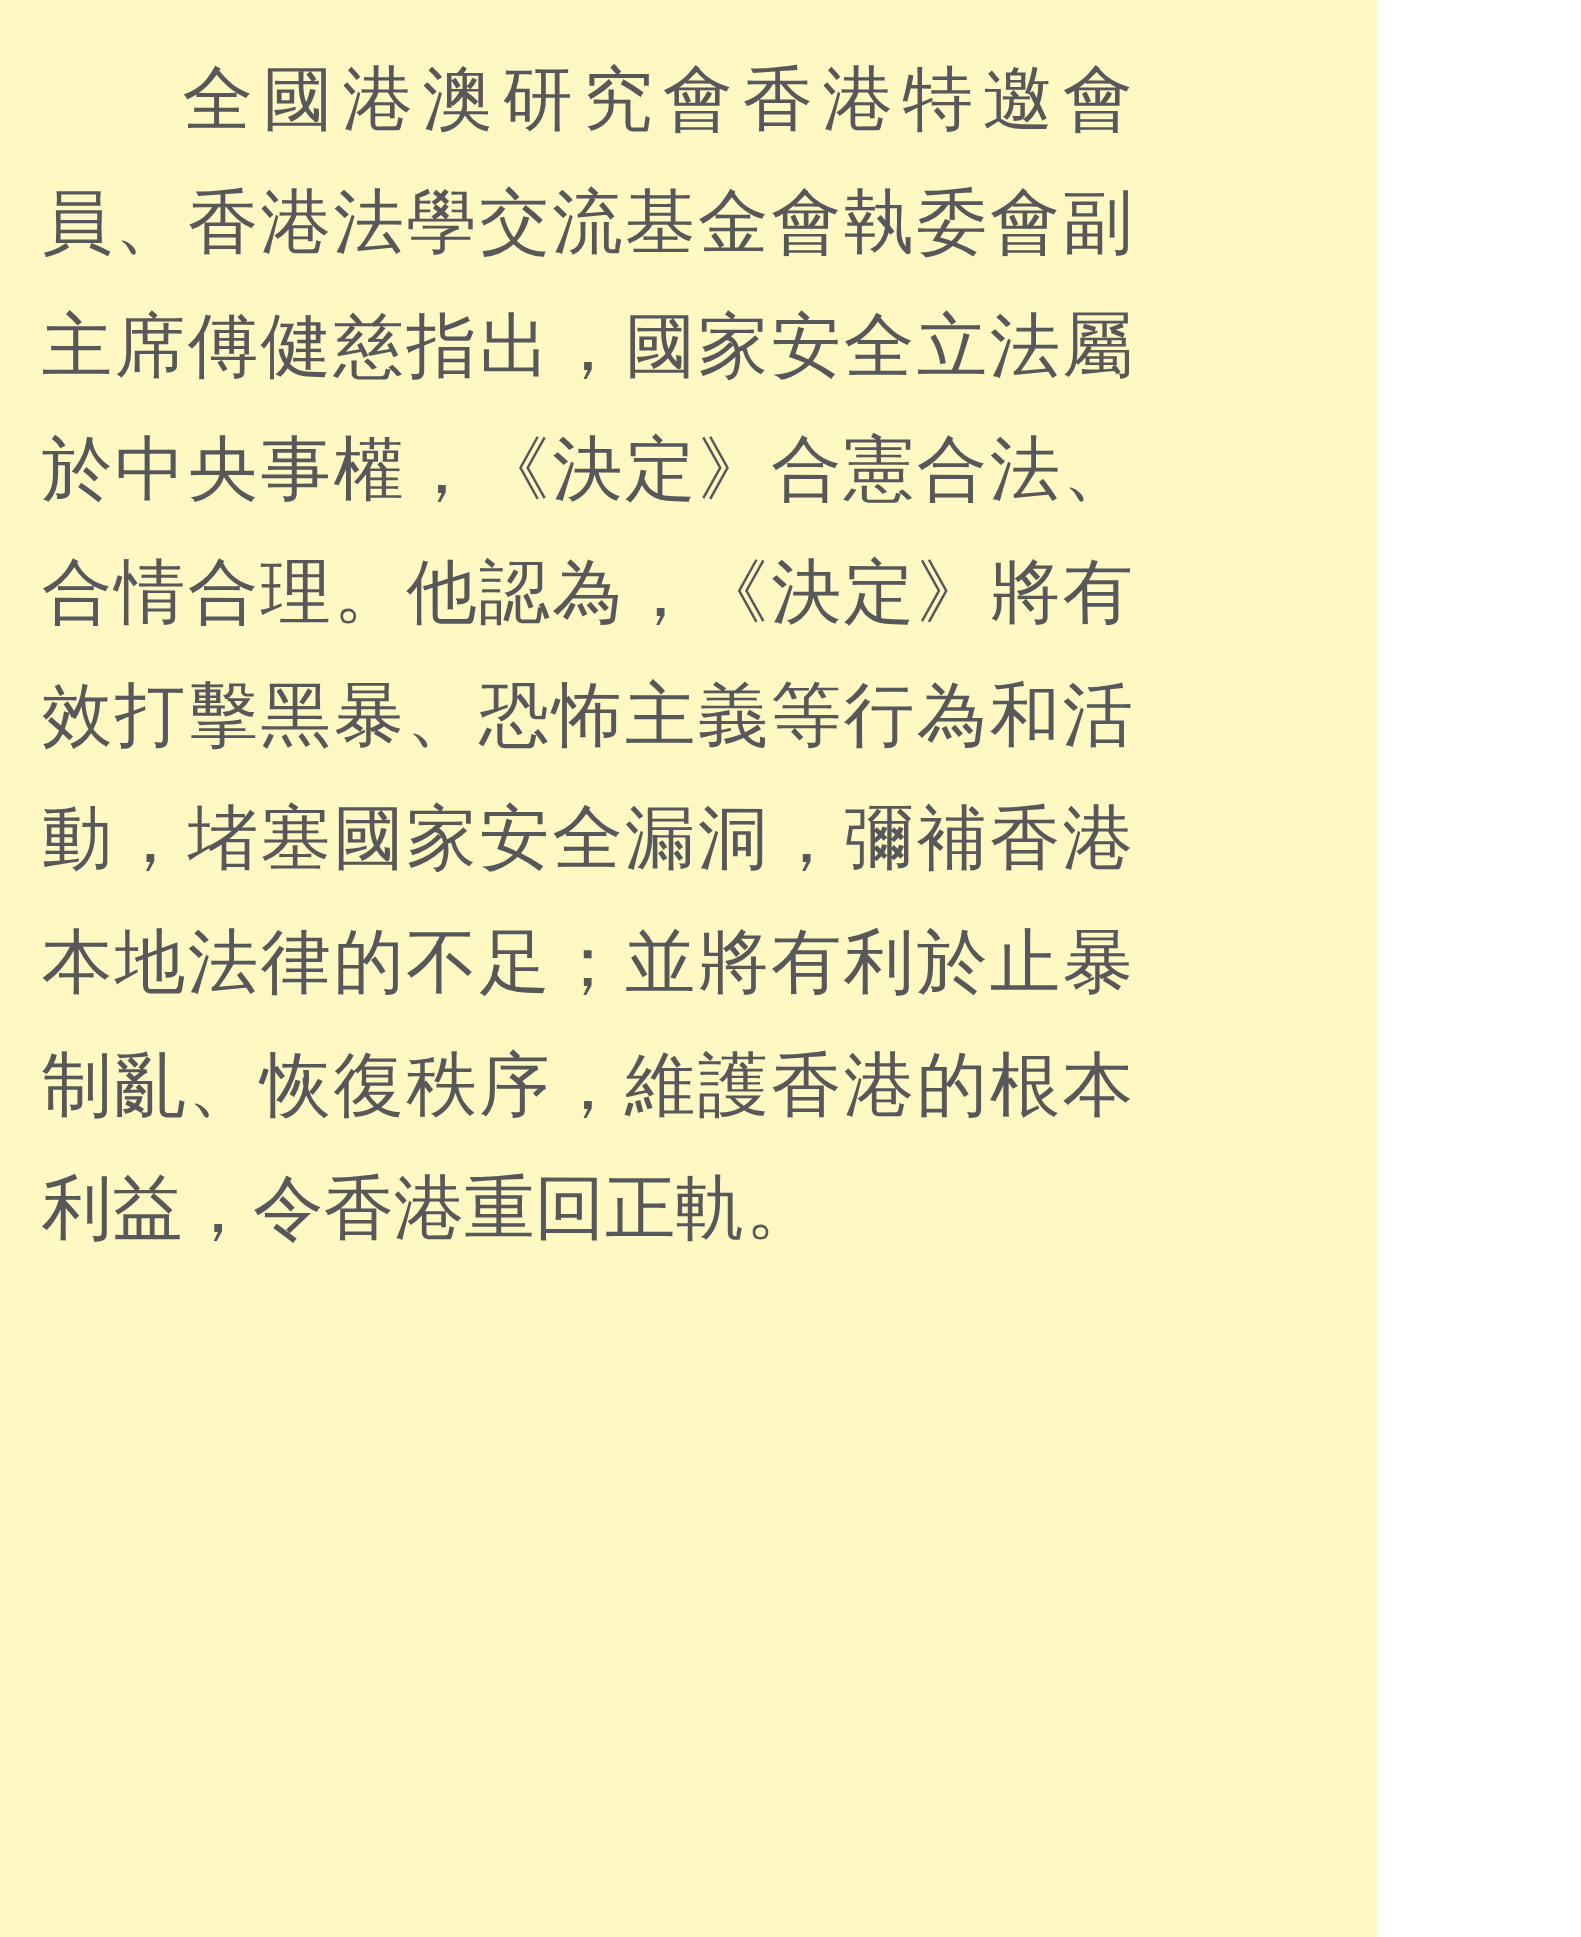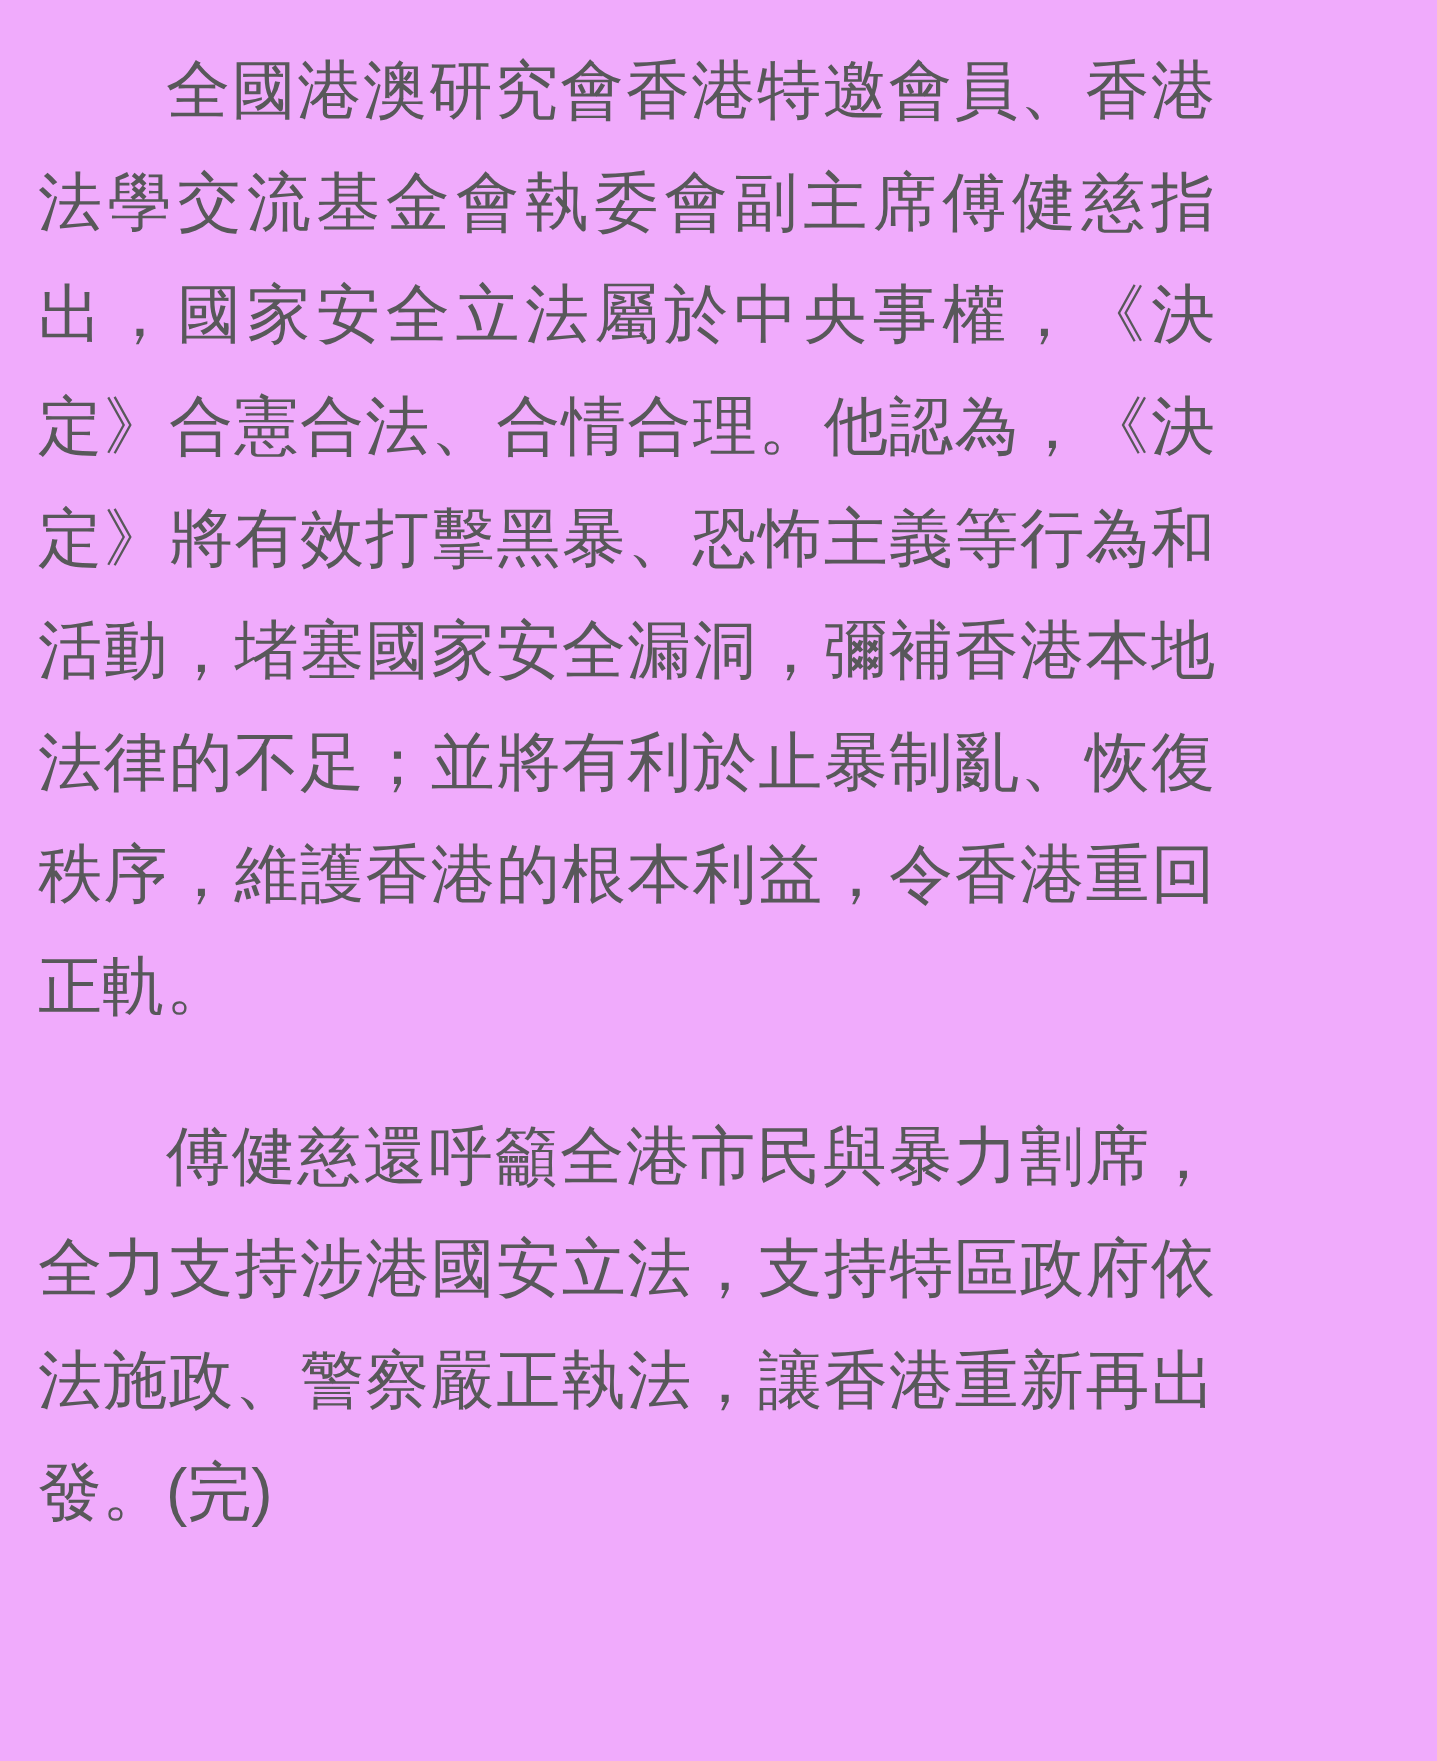--- a/index.html
+++ b/index.html
@@ -7,24 +7,24 @@
     padding: 0;
     background: #ffffff;
   }
   body {
     width: 1437px;
     min-height: 1761px;
     font-family: "Liberation Sans", sans-serif;
   }
   .page {
     box-sizing: border-box;
-    width: 1437px;
+    width: 1252px;
     min-height: 1761px;
     padding: 34px 222px 24px 38px;
-    background: #f0abfc;
+    background: #fef9c3;
   }
   .article {
     display: block;
   }
   .paragraph {
     font-family: "Liberation Sans", sans-serif;
     font-size: 64px;
     line-height: 112px;
     color: #58585a;
     text-align: justify;
@@ -37,15 +37,14 @@
   .paragraph + .paragraph {
     margin-top: 58px;
   }
 </style>
 </head>
 <body>
 
 <div class="page">
   <article class="article">
     <p class="paragraph">全國港澳研究會香港特邀會員、香港法學交流基金會執委會副主席傅健慈指出，國家安全立法屬於中央事權，《決定》合憲合法、合情合理。他認為，《決定》將有效打擊黑暴、恐怖主義等行為和活動，堵塞國家安全漏洞，彌補香港本地法律的不足；並將有利於止暴制亂、恢復秩序，維護香港的根本利益，令香港重回正軌。</p>
-    <p class="paragraph">傅健慈還呼籲全港市民與暴力割席，全力支持涉港國安立法，支持特區政府依法施政、警察嚴正執法，讓香港重新再出發。(完)</p>
   </article>
 </div>
 
 </body></html>

